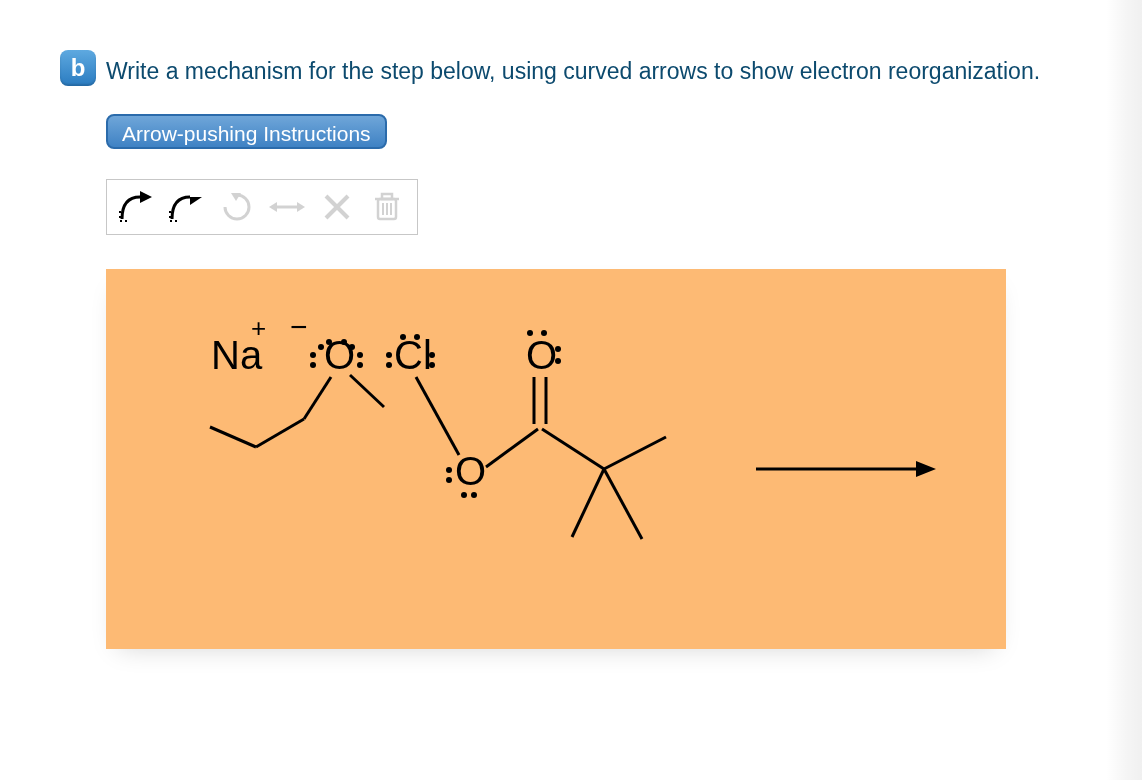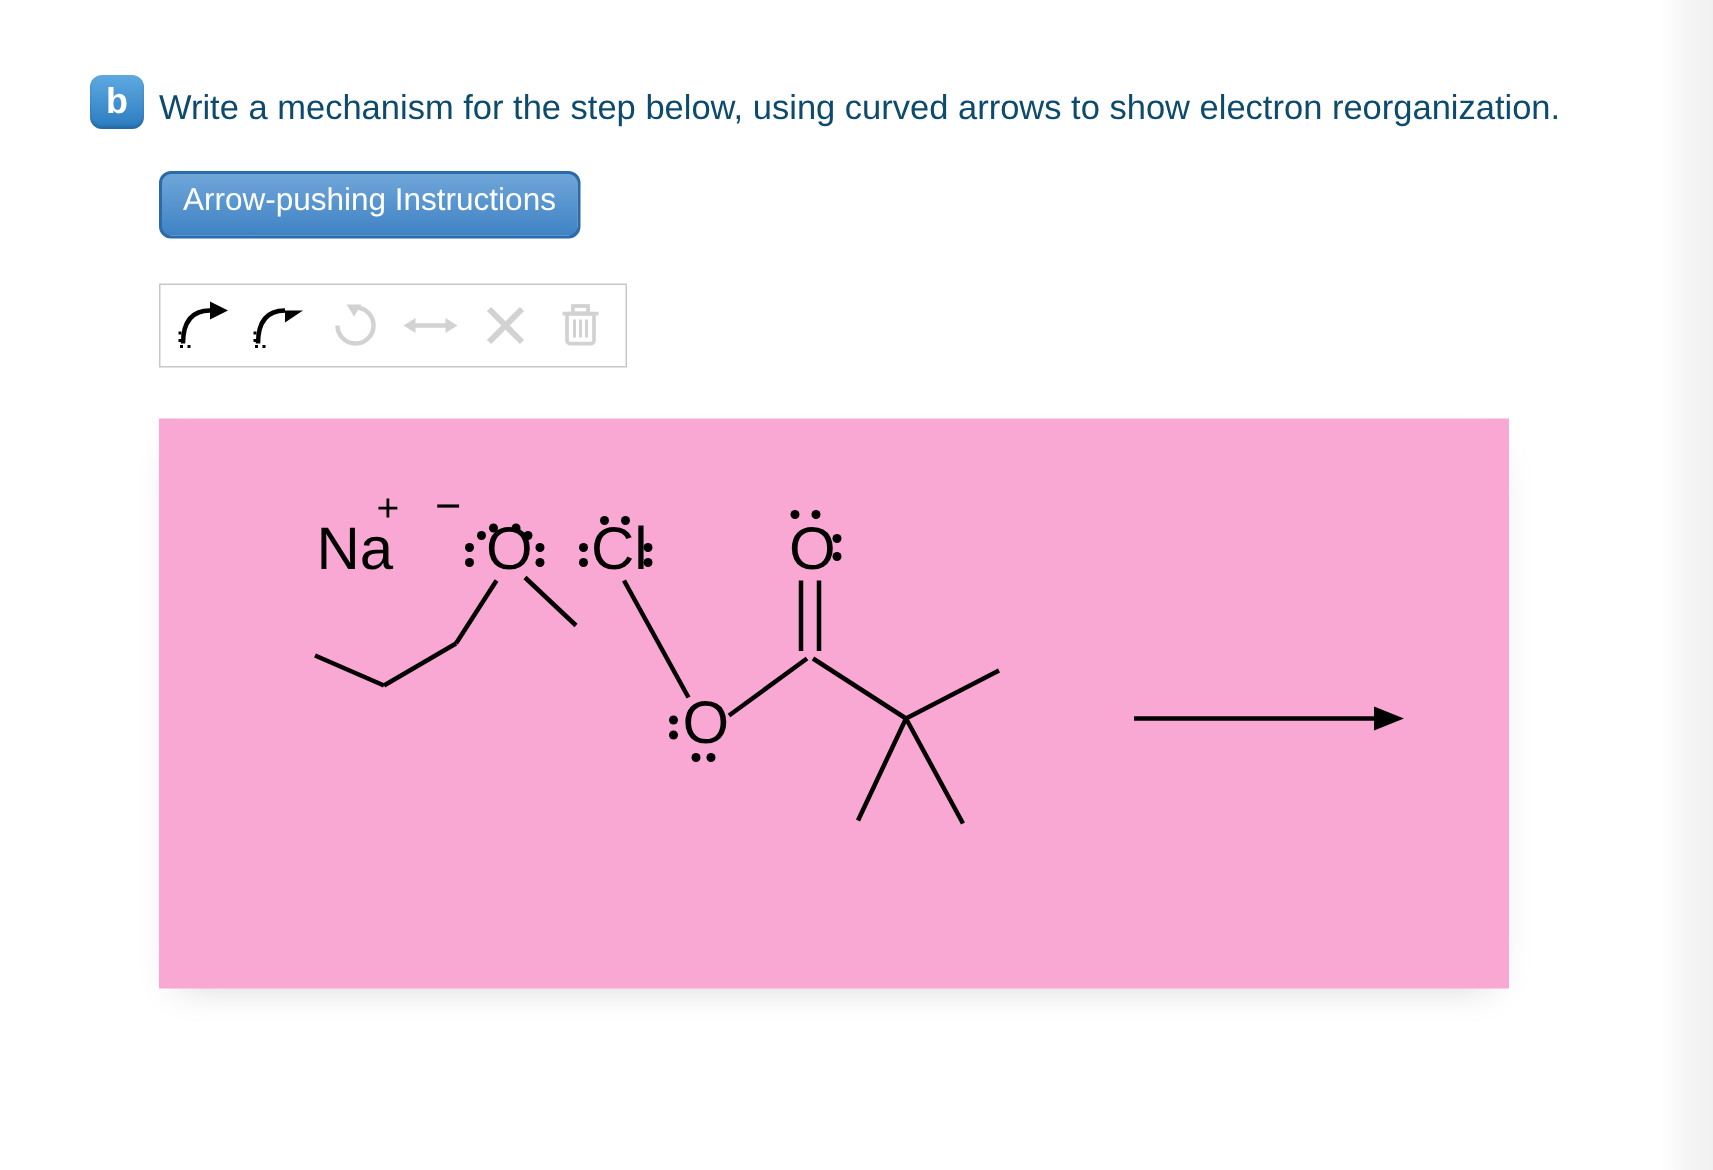--- a/index.html
+++ b/index.html
@@ -40,21 +40,21 @@
     line-height: 1.55;
     color: #0c4a6e;
     margin-top: 4px;
   }
   .instructions-row {
     margin-top: 24px;
     margin-left: 46px;
   }
   .instr-btn {
     display: inline-block;
-    padding: 6px 14px 11px 14px;
+    padding: 6px 14px 1px 14px;
     font-size: 21px;
     color: #ffffff;
     background: linear-gradient(180deg, #6fa6d9 0%, #3f82c4 100%);
     border: 2px solid #2b6bab;
     border-radius: 8px;
     font-family: Verdana, Geneva, sans-serif;
     cursor: pointer;
   }
   .toolbar {
     margin-top: 30px;
@@ -79,21 +79,21 @@
     opacity: 0.35;
     cursor: default;
   }
   .canvas-wrap {
     margin-top: 34px;
     margin-left: 46px;
     width: 900px;
     height: 380px;
     position: relative;
     box-shadow: 0 10px 25px -12px rgba(0,0,0,0.18);
-    background: #f9a8d4;
+    background: #fdba74;
   }
   .canvas-svg {
     position: absolute;
     left: 0; top: 0;
   }
   .chem-text {
     font-family: Arial, Helvetica, sans-serif;
     fill: #000;
   }
   

